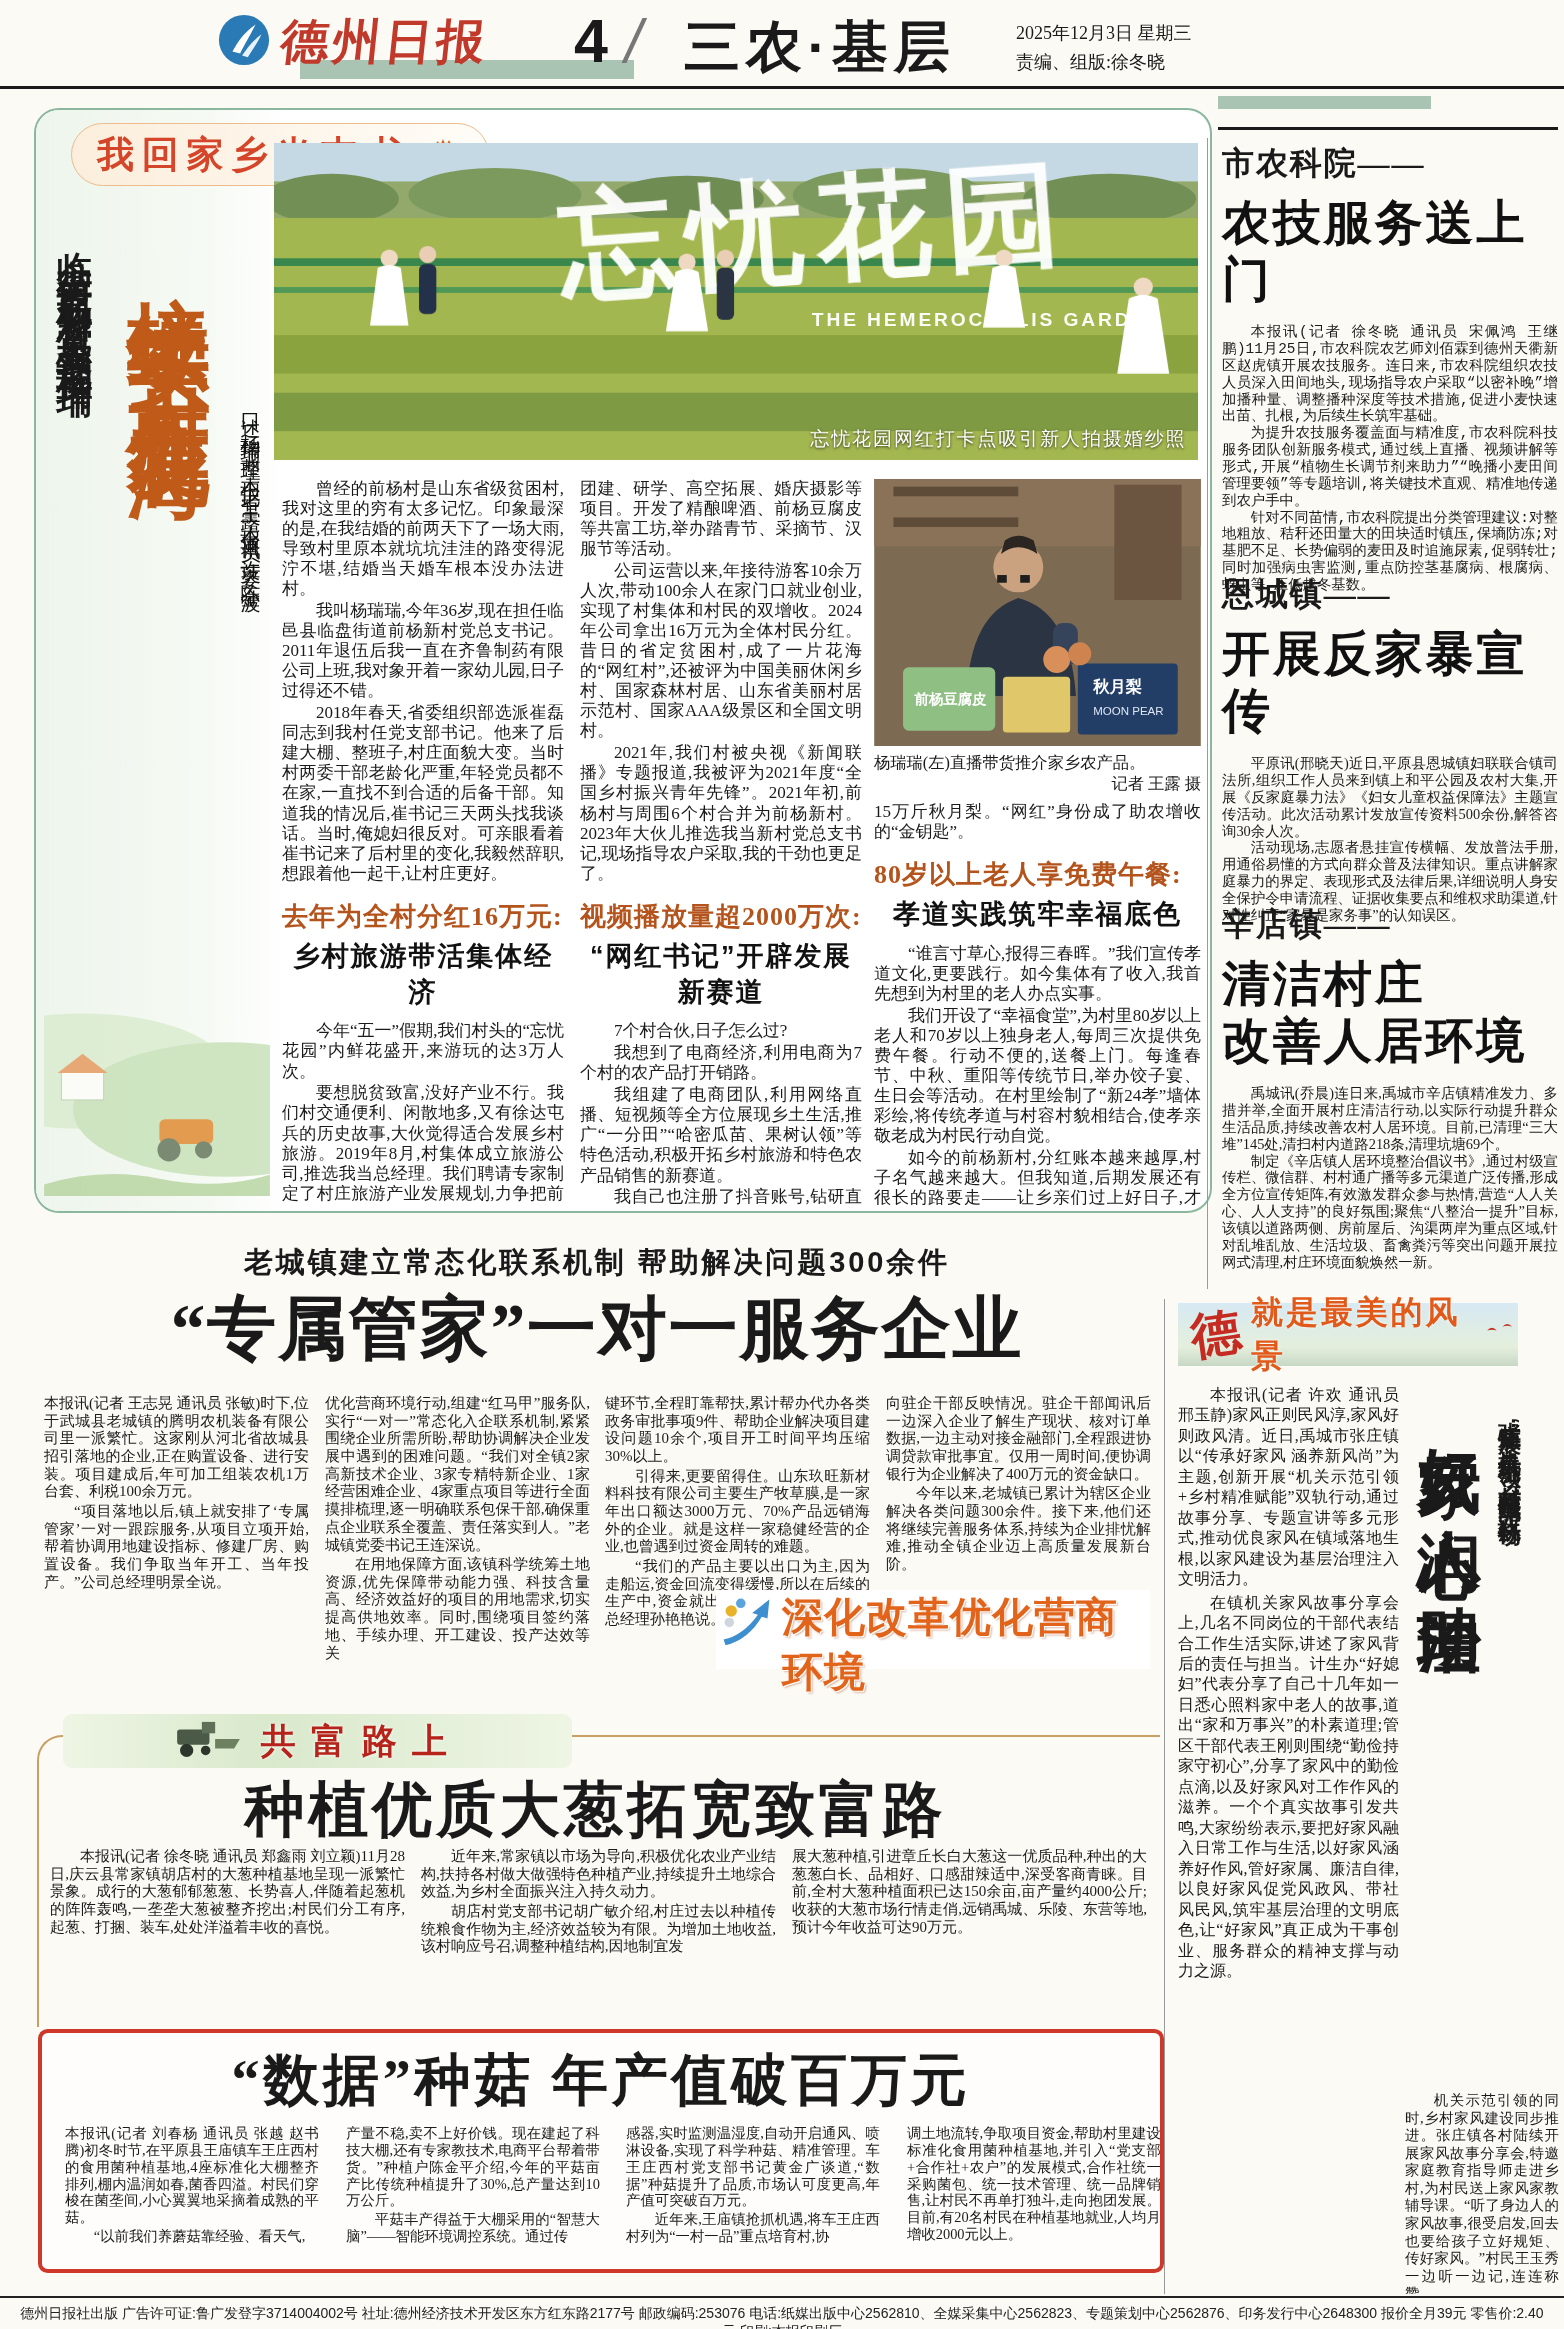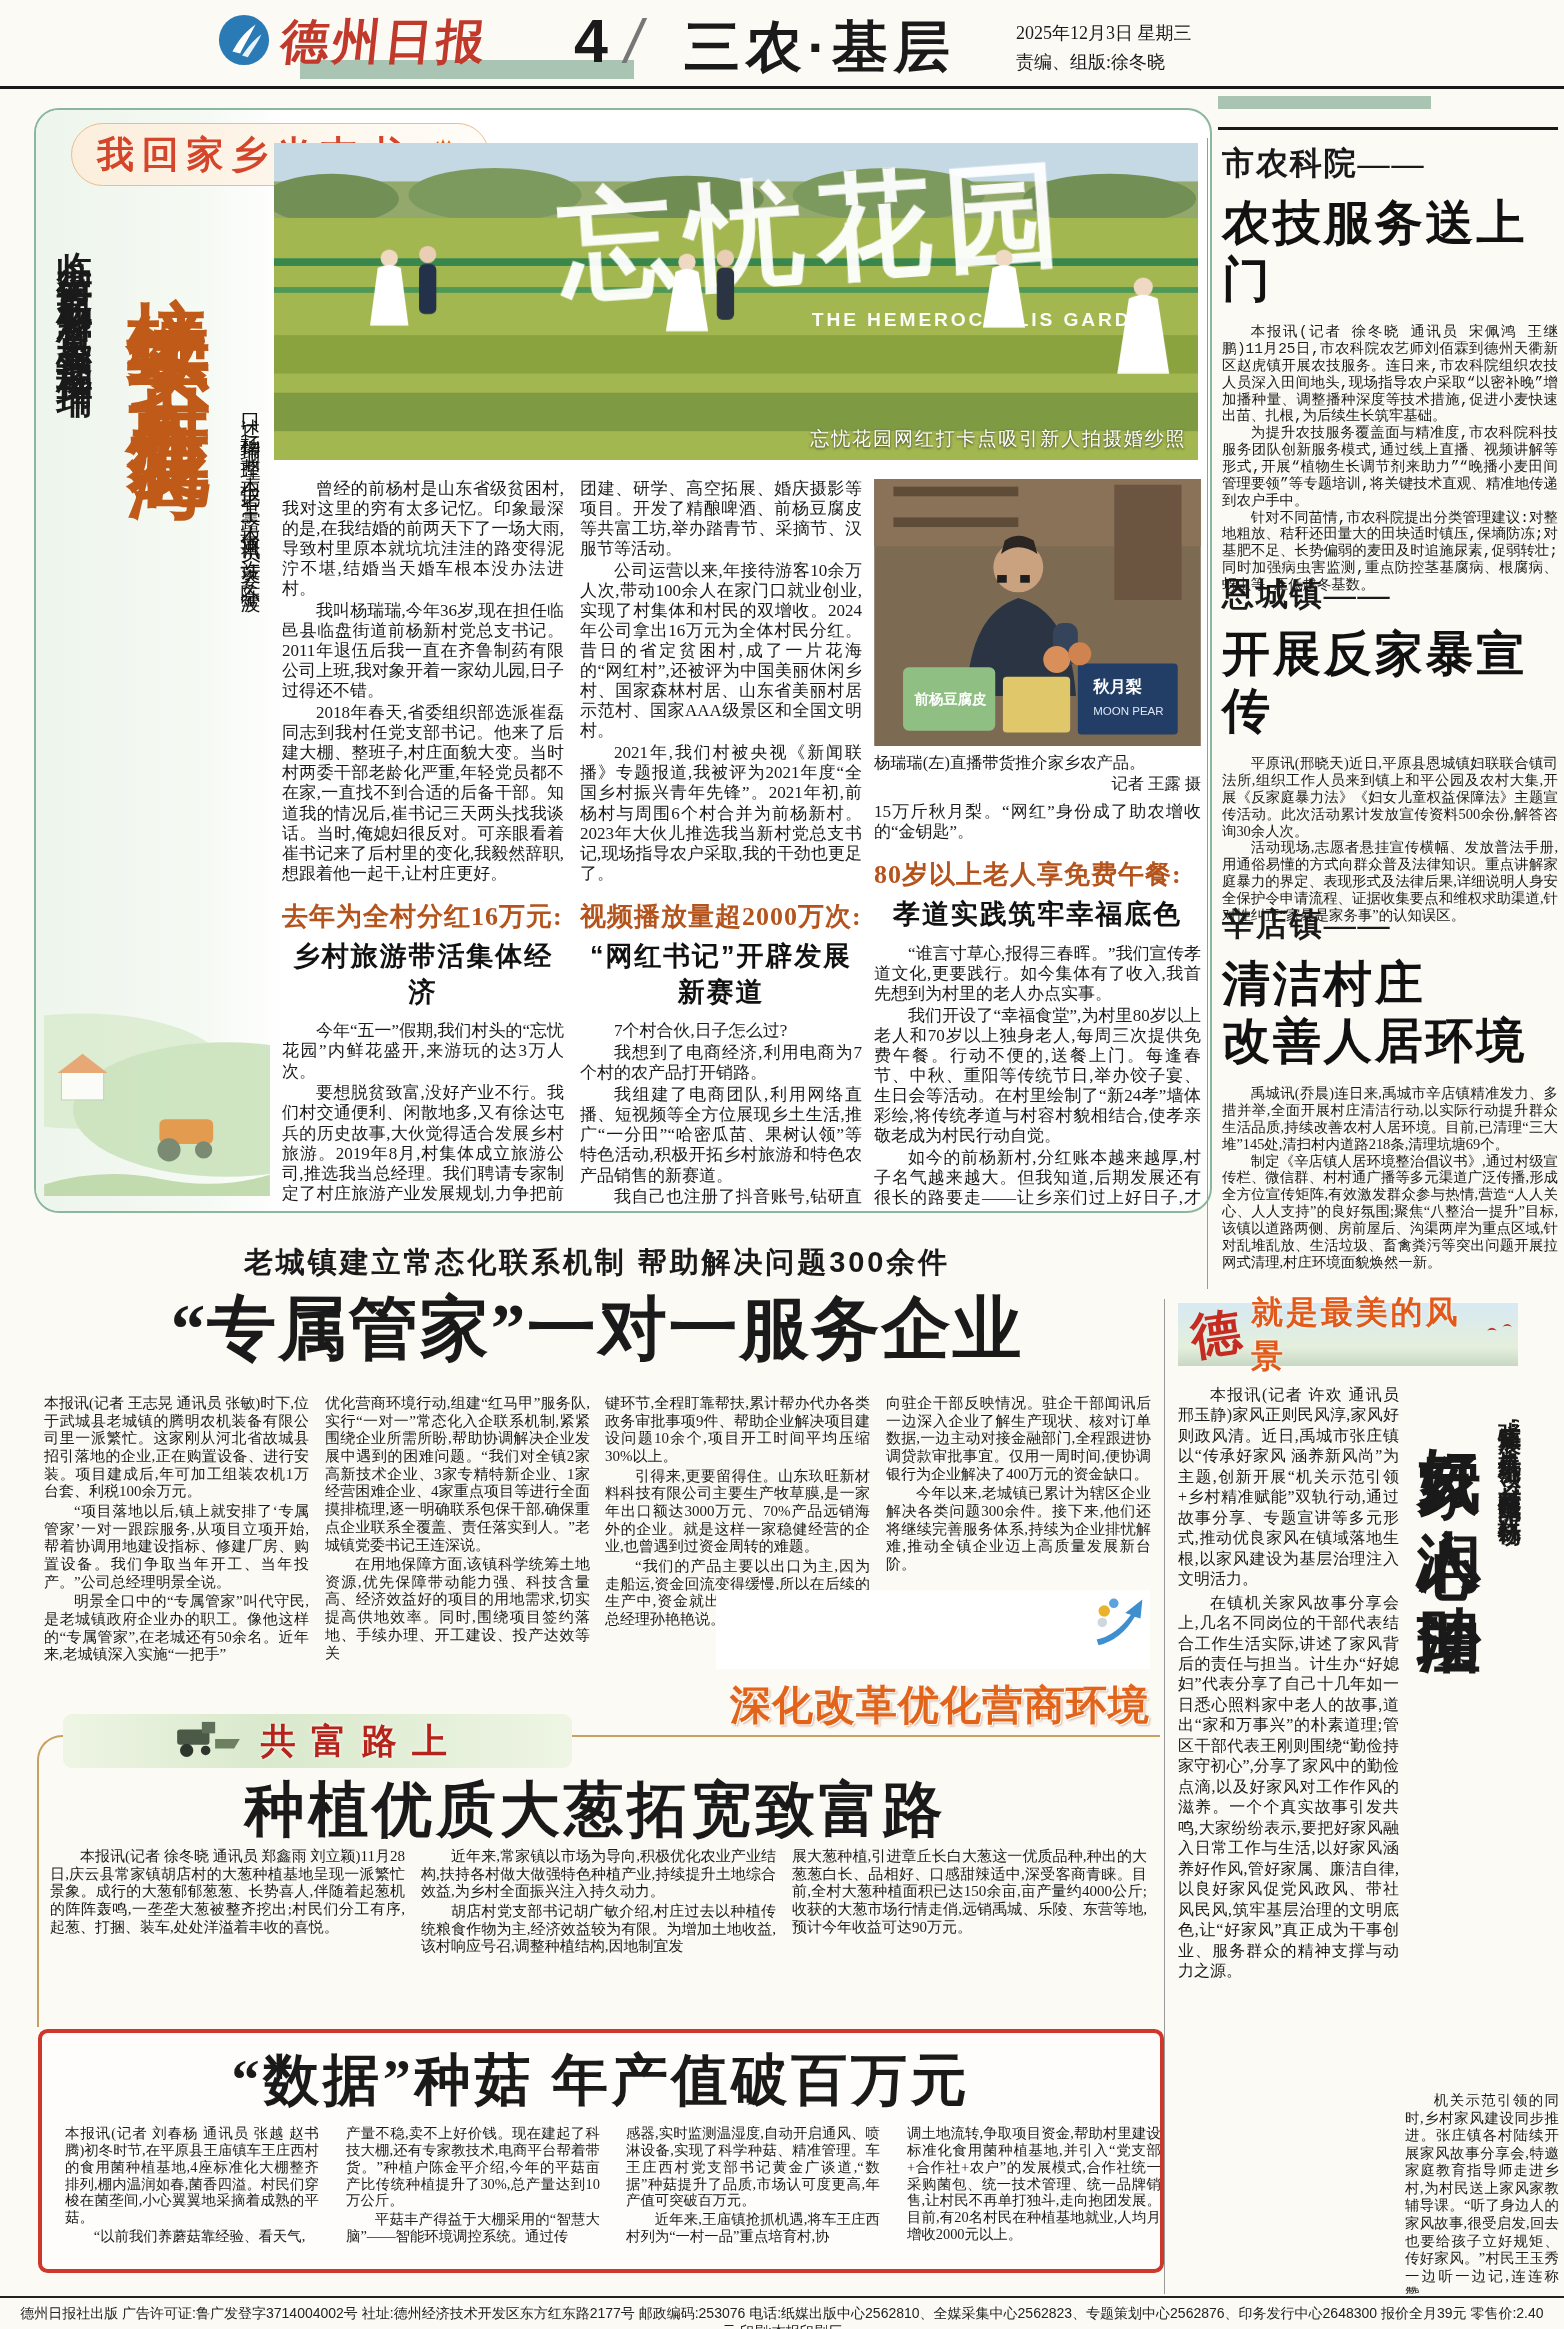--- a/index.html
+++ b/index.html
@@ -48,21 +48,21 @@
   .kick{font-size:32px;font-weight:600;letter-spacing:1.9px;}
   .shead{font-weight:800;font-size:48px;letter-spacing:2.9px;margin-top:7.7px;color:#111;
          font-family:"Liberation Sans","DejaVu Sans",sans-serif;line-height:1.2;}
   .sbody{margin-top:15.4px;overflow:hidden;}
   .sbody p{margin:0;text-indent:2em;font-size:14.4px;line-height:1.17;text-align:justify;}
   
   .mkick{left:34px;top:1243px;width:1126px;text-align:center;font-weight:700;font-size:29px;letter-spacing:2.9px;
          font-family:"Liberation Sans","DejaVu Sans",sans-serif;}
   .mhead{left:34px;top:1283px;width:1126px;text-align:center;font-weight:800;font-size:69px;letter-spacing:1.9px;}
   .mcol{top:1395px;width:265px;height:327px;}
-  .reform-banner{left:716px;top:1590px;width:434px;height:79px;background:#fff;display:flex;align-items:flex-end;gap:23px;flex-direction:column;}
+  .reform-banner{left:716px;top:1590px;width:434px;height:79px;background:#fff;display:flex;align-items:flex-start;gap:5px;}
   .reform-text{font-weight:800;font-size:41px;color:#e2641b;letter-spacing:1px;
                font-family:"Liberation Sans","DejaVu Sans",sans-serif;
                text-shadow:1px 1px 0 #fff,1.9px 1.9px 1.9px rgba(160,60,0,.35);}
   
   .gfx-frame{left:37px;top:1735px;width:1121px;height:290px;border-left:2.9px solid #c9a064;border-top:2.9px solid #c9a064;
              border-radius:25px 0 0 0;}
   .gf-banner{left:63px;top:1714px;width:509px;height:54px;display:flex;align-items:center;justify-content:center;gap:17.3px;
              background:linear-gradient(90deg,#eef5e4,#d9e9cc 40%,#eef5e4);border-radius:9px;}
   .gf-text{font-weight:900;font-size:35px;color:#b5231a;letter-spacing:15.4px;text-shadow:0 0 3.8px #fff;}
   .onion-head{left:115px;top:1770px;width:961px;text-align:center;font-weight:800;font-size:60px;letter-spacing:3.8px;}
@@ -315,21 +315,20 @@
         <p>禹城讯(乔晨)连日来,禹城市辛店镇精准发力、多措并举,全面开展村庄清洁行动,以实际行动提升群众生活品质,持续改善农村人居环境。目前,已清理“三大堆”145处,清扫村内道路218条,清理坑塘69个。</p>
         <p>制定《辛店镇人居环境整治倡议书》,通过村级宣传栏、微信群、村村通广播等多元渠道广泛传播,形成全方位宣传矩阵,有效激发群众参与热情,营造“人人关心、人人支持”的良好氛围;聚焦“八整治一提升”目标,该镇以道路两侧、房前屋后、沟渠两岸为重点区域,针对乱堆乱放、生活垃圾、畜禽粪污等突出问题开展拉网式清理,村庄环境面貌焕然一新。</p>
       </div>
   </div>
 
   <div class="abs mkick">老城镇建立常态化联系机制 帮助解决问题300余件</div>
   <div class="abs mhead">“专属管家”一对一服务企业</div>
   <div class="abs ncol mcol cont" style="left:44px;">
       <p>本报讯(记者 王志晃 通讯员 张敏)时下,位于武城县老城镇的腾明农机装备有限公司里一派繁忙。这家刚从河北省故城县招引落地的企业,正在购置设备、进行安装。项目建成后,年可加工组装农机1万台套、利税100余万元。</p>
       <p>“项目落地以后,镇上就安排了‘专属管家’一对一跟踪服务,从项目立项开始,帮着协调用地建设指标、修建厂房、购置设备。我们争取当年开工、当年投产。”公司总经理明景全说。</p>
-      <p>明景全口中的“专属管家”叫代守民,是老城镇政府企业办的职工。像他这样的“专属管家”,在老城还有50余名。近年来,老城镇深入实施“一把手”</p>
     </div>
   <div class="abs ncol mcol cont" style="left:325px;">
       <p>优化营商环境行动,组建“红马甲”服务队,实行“一对一”常态化入企联系机制,紧紧围绕企业所需所盼,帮助协调解决企业发展中遇到的困难问题。“我们对全镇2家高新技术企业、3家专精特新企业、1家经营困难企业、4家重点项目等进行全面摸排梳理,逐一明确联系包保干部,确保重点企业联系全覆盖、责任落实到人。”老城镇党委书记王连深说。</p>
       <p>在用地保障方面,该镇科学统筹土地资源,优先保障带动能力强、科技含量高、经济效益好的项目的用地需求,切实提高供地效率。同时,围绕项目签约落地、手续办理、开工建设、投产达效等关</p>
     </div>
   <div class="abs ncol mcol cont" style="left:605px;">
       <p>键环节,全程盯靠帮扶,累计帮办代办各类政务审批事项9件、帮助企业解决项目建设问题10余个,项目开工时间平均压缩30%以上。</p>
       <p>引得来,更要留得住。山东玖旺新材料科技有限公司主要生产牧草膜,是一家年出口额达3000万元、70%产品远销海外的企业。就是这样一家稳健经营的企业,也曾遇到过资金周转的难题。</p>
       <p>“我们的产品主要以出口为主,因为走船运,资金回流变得缓慢,所以在后续的生产中,资金就出现了一些缺口。”公司总经理孙艳艳说。面对困境,她第一时间</p>
     </div>

